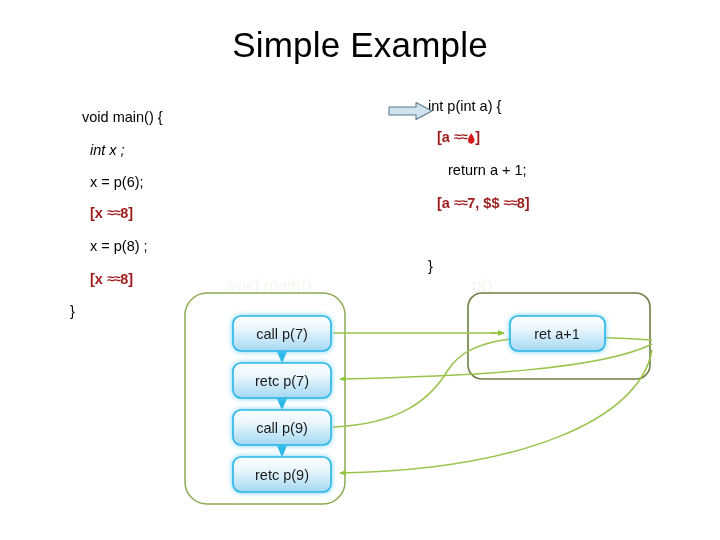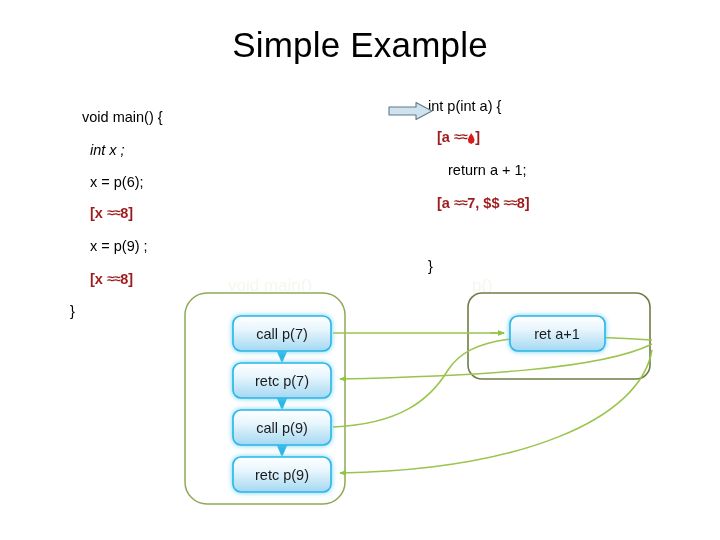--- a/index.html
+++ b/index.html
@@ -50,21 +50,21 @@
 
 <div id="slide">
 
   <div class="title">Simple Example</div>
 
   <div class="code-block" id="main-code">
       <div class="code-line" style="left: 70px; top: 110px; margin-left: 12px;">void main() {</div>
       <div class="code-line" style="left: 90px; top: 143px; font-style: italic;">int x ;</div>
       <div class="code-line" style="left: 90px; top: 175px;">x = p(6);</div>
       <div class="code-line red" style="left: 90px; top: 206px;">[x <span class="glyph">≈≈</span>8]</div>
-      <div class="code-line" style="left: 90px; top: 239px;">x = p(9) ;</div>
+      <div class="code-line" style="left: 90px; top: 239px;">x = p(8) ;</div>
       <div class="code-line red" style="left: 90px; top: 272px;">[x <span class="glyph">≈≈</span>8]</div>
       <div class="code-line" style="left: 70px; top: 304px;">}</div>
     </div>
 
   <div class="code-block" id="proc-code">
       <div class="code-line" style="left: 428px; top: 99px;">int p(int a) {</div>
       <div class="code-line red" style="left: 437px; top: 130px;">[a <span class="glyph">≈≈</span><span class="drop"></span>]</div>
       <div class="code-line" style="left: 448px; top: 163px;">return a + 1;</div>
       <div class="code-line red" style="left: 437px; top: 196px;">[a <span class="glyph">≈≈</span>7, $$ <span class="glyph">≈≈</span>8]</div>
       <div class="code-line" style="left: 428px; top: 259px;">}</div>

